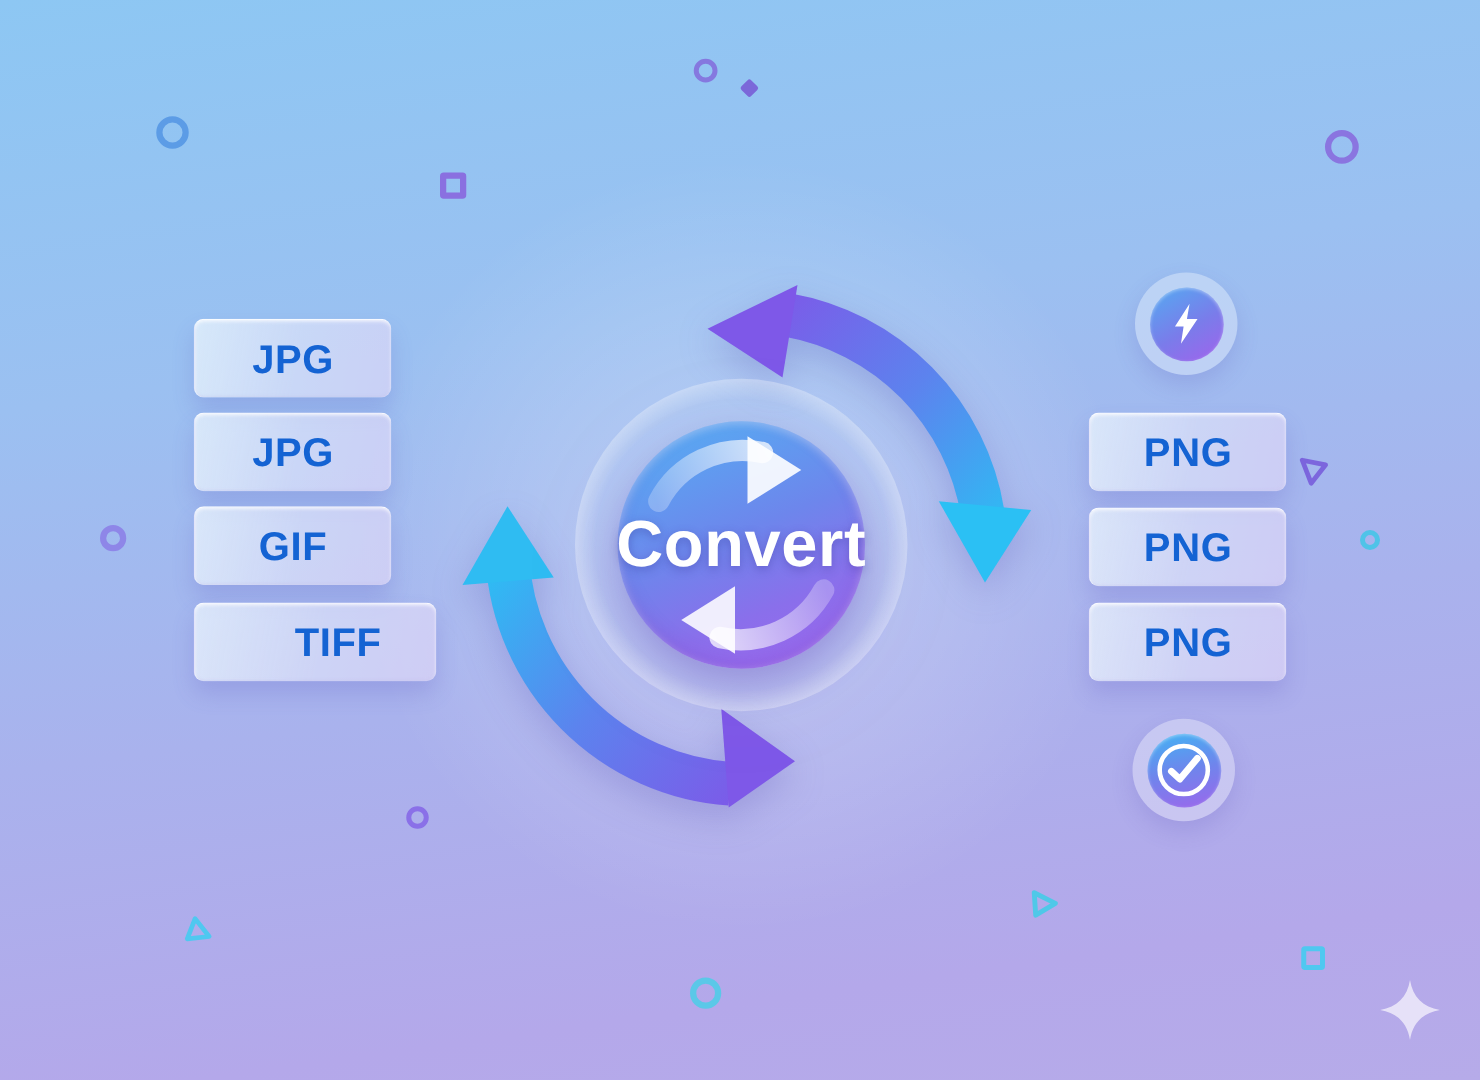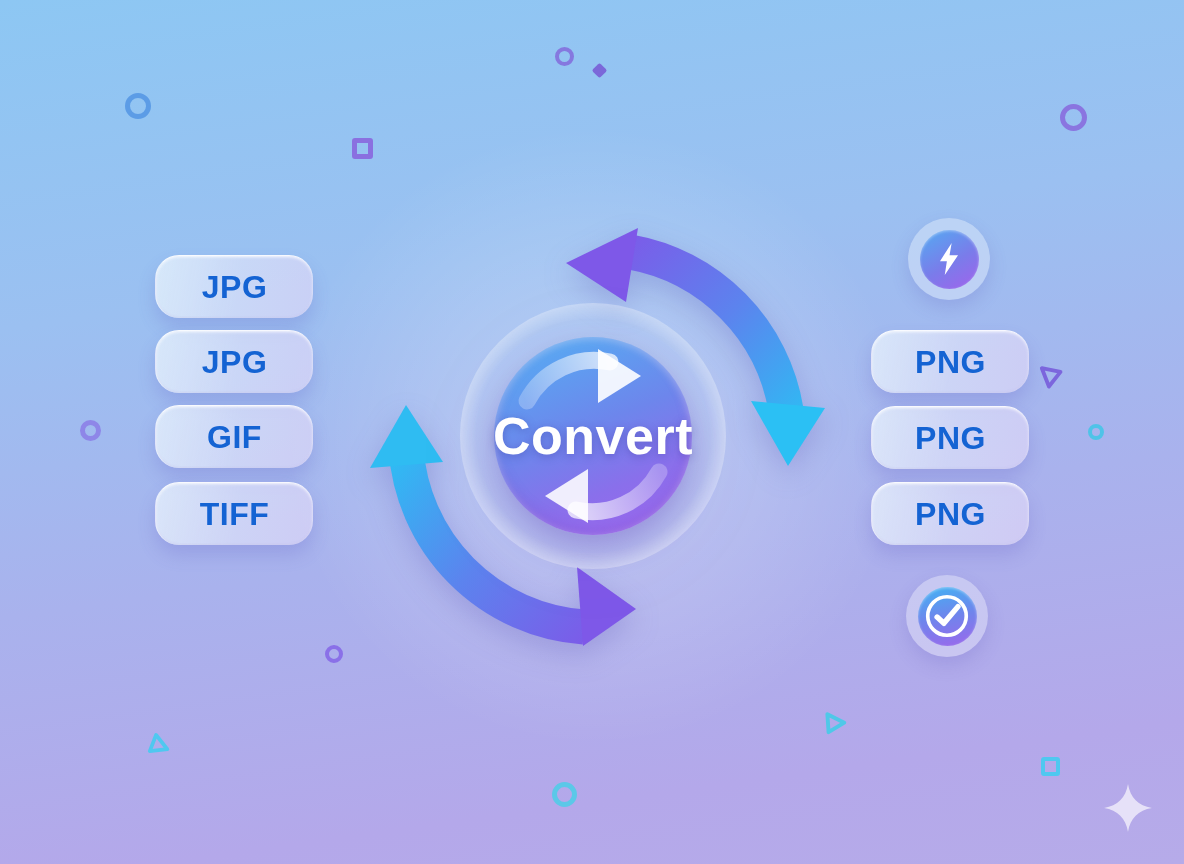--- a/index.html
+++ b/index.html
@@ -11,21 +11,21 @@
       linear-gradient(172deg, #8dc7f3 0%, #9bc0f1 32%, #a9b2ed 60%, #b4a8ea 86%, #b6abe9 100%);
   }
   .deco{position:absolute;}
   .ring{border-radius:50%; background:transparent; box-sizing:border-box; border-style:solid;}
   .sq{background:transparent; box-sizing:border-box; border-style:solid; border-radius:3px;}
   .diamond{transform:rotate(45deg); border-radius:2px;}
   svg.abs{position:absolute; overflow:visible;}
 
   
   .pill{
-    position:absolute; width:157px; height:62px; border-radius:24px;
+    position:absolute; width:157px; height:62px; border-radius:8px;
     display:flex; align-items:center; justify-content:center;
     background:linear-gradient(100deg, rgba(236,246,253,0.74) 0%, rgba(227,229,250,0.64) 52%, rgba(227,217,248,0.64) 100%);
     border-top:1.5px solid rgba(255,255,255,0.85);
     border-left:1px solid rgba(255,255,255,0.45);
     box-shadow:0 10px 18px rgba(88,82,190,0.20), inset 0 1px 3px rgba(255,255,255,0.85), inset 0 -1px 2px rgba(160,150,220,0.25);
   }
   .pill span{
     font-weight:800; font-size:32px; letter-spacing:0.5px; color:#1463D3;
   }
 
@@ -135,21 +135,21 @@
 
   <div class="pill" style="left:155px;top:255px;">
     <span>JPG</span>
   </div>
   <div class="pill" style="left:155px;top:330px;">
     <span>JPG</span>
   </div>
   <div class="pill" style="left:155px;top:405px;">
     <span>GIF</span>
   </div>
-  <div class="pill" style="left:155px;top:482px;">
+  <div class="pill" style="left:155px;top:482px;padding-left:36px;">
     <span>TIFF</span>
   </div>
 
   <div class="pill" style="left:871px;top:330px;">
     <span>PNG</span>
   </div>
   <div class="pill" style="left:871px;top:406px;">
     <span>PNG</span>
   </div>
   <div class="pill" style="left:871px;top:482px;">

